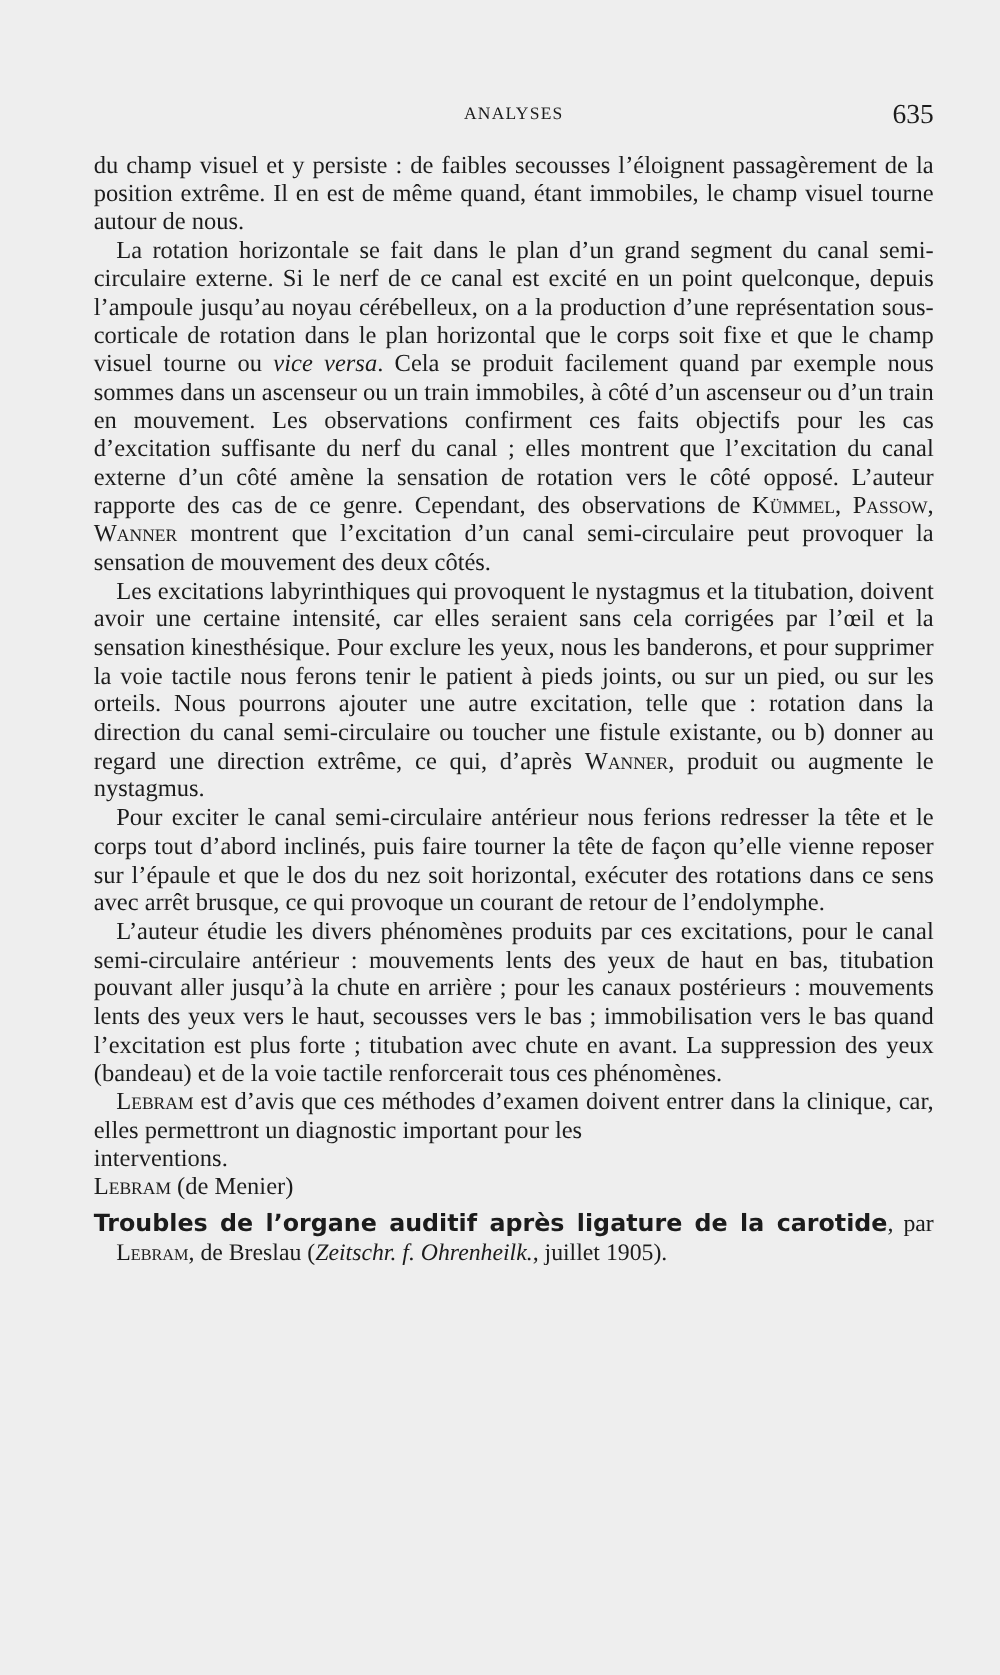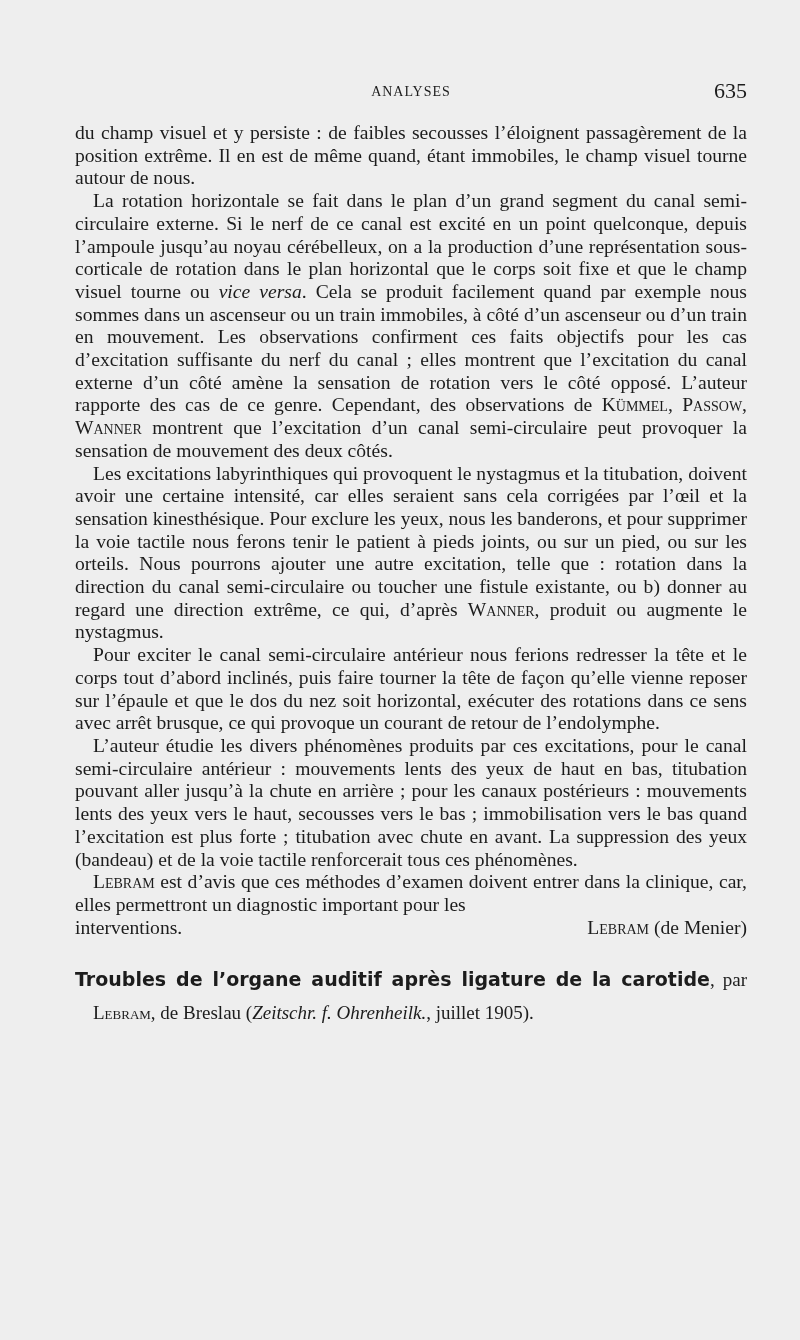--- a/index.html
+++ b/index.html
@@ -20,25 +20,25 @@
   .page-number {
     position: absolute; right: 0; top: 0; font-size: 22px;
   }
   .body {
     position: absolute; top: 122px; left: 75px; width: 672px;
     font-size: 19.6px; line-height: 22.7px; text-align: justify;
   }
   .body p { margin: 0; text-indent: 0; }
   .body p.indent { text-indent: 18px; }
   .sc { font-variant: small-caps; }
-  .sig-line { display: flex; justify-content: space-between; }
+  .sig-line { display: flex; justify-content: space-between; flex-direction: column; }
   .heading {
-    margin-top: 24px;
+    margin-top: 6px;
     font-family: "DejaVu Sans", "Liberation Sans", sans-serif;
-    font-weight: bold; font-size: 19px; line-height: 32px;
+    font-weight: bold; font-size: 19px; line-height: 22px;
     text-align: justify;
   }
   .heading .cont { font-family: "Liberation Serif", serif; font-weight: normal; font-size: 19px; }
   .hang { padding-left: 18px; text-indent: -18px; }
   em { font-style: italic; }
 </style>
 </head>
 <body>
 
 <div class="page">

